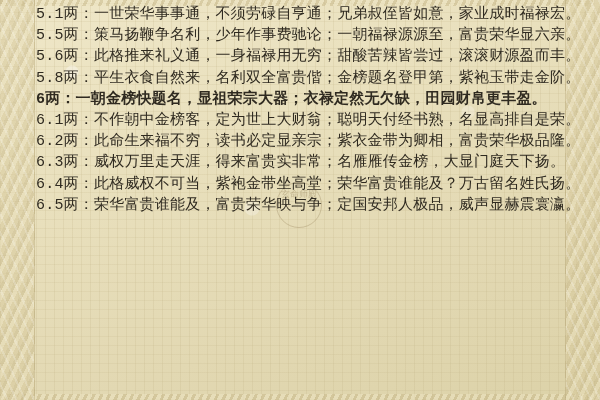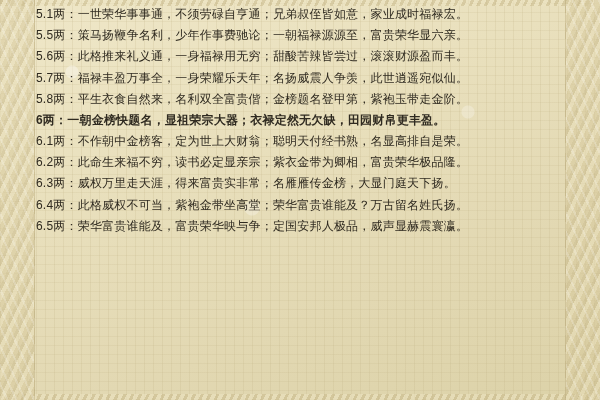--- a/index.html
+++ b/index.html
@@ -89,28 +89,28 @@
     position: absolute;
     left: 36px;
     right: 24px;
     top: 4px;
     bottom: 4px;
     overflow: hidden;
   }
 
   .line {
     display: flex;
-    align-items: flex-end;
-    font-size: 12px;
+    align-items: flex-start;
+    font-size: 15px;
     line-height: 21.2px;
     height: 21.2px;
     color: #2f2a20;
     white-space: nowrap;
     letter-spacing: 0.2px;
-    font-family: Liberation Sans, sans-serif;
+    font-family: Liberation Mono, monospace;
   }
   .line .label {
     flex: 0 0 auto;
   }
   .line .text {
     flex: 1 1 auto;
     overflow: hidden;
     text-overflow: clip;
   }
   .line.heading {
@@ -119,38 +119,35 @@
 </style>
 </head>
 <body>
 
 <div id="page">
   <div class="top-band"></div>
   <div class="bottom-band"></div>
   <div class="edge left"></div>
   <div class="edge right"></div>
 
+  <div class="seal">玄命师殿</div>
 
   <div id="content">
 
   <div class="line">
         <span class="label">5.1两</span>
         <span class="text">：一世荣华事事通，不须劳碌自亨通；兄弟叔侄皆如意，家业成时福禄宏。</span>
       </div>
       <div class="line">
         <span class="label">5.5两</span>
         <span class="text">：策马扬鞭争名利，少年作事费驰论；一朝福禄源源至，富贵荣华显六亲。</span>
       </div>
       <div class="line">
         <span class="label">5.6两</span>
         <span class="text">：此格推来礼义通，一身福禄用无穷；甜酸苦辣皆尝过，滚滚财源盈而丰。</span>
-      </div>
-      <div class="line">
-        <span class="label">5.7两</span>
-        <span class="text">：福禄丰盈万事全，一身荣耀乐天年；名扬威震人争羡，此世逍遥宛似仙。</span>
       </div>
       <div class="line">
         <span class="label">5.8两</span>
         <span class="text">：平生衣食自然来，名利双全富贵偕；金榜题名登甲第，紫袍玉带走金阶。</span>
       </div>
       <div class="line heading">
         <span class="label">6两</span>
         <span class="text">：一朝金榜快题名，显祖荣宗大器；衣禄定然无欠缺，田园财帛更丰盈。</span>
       </div>
       <div class="line">

